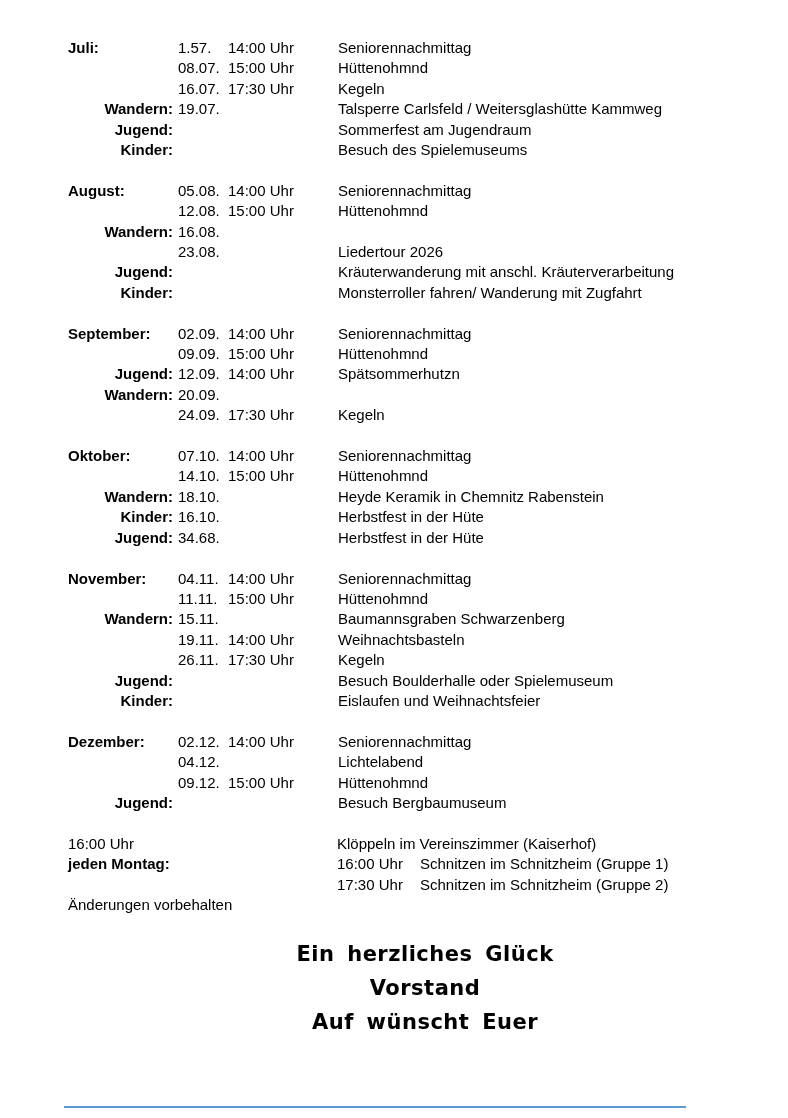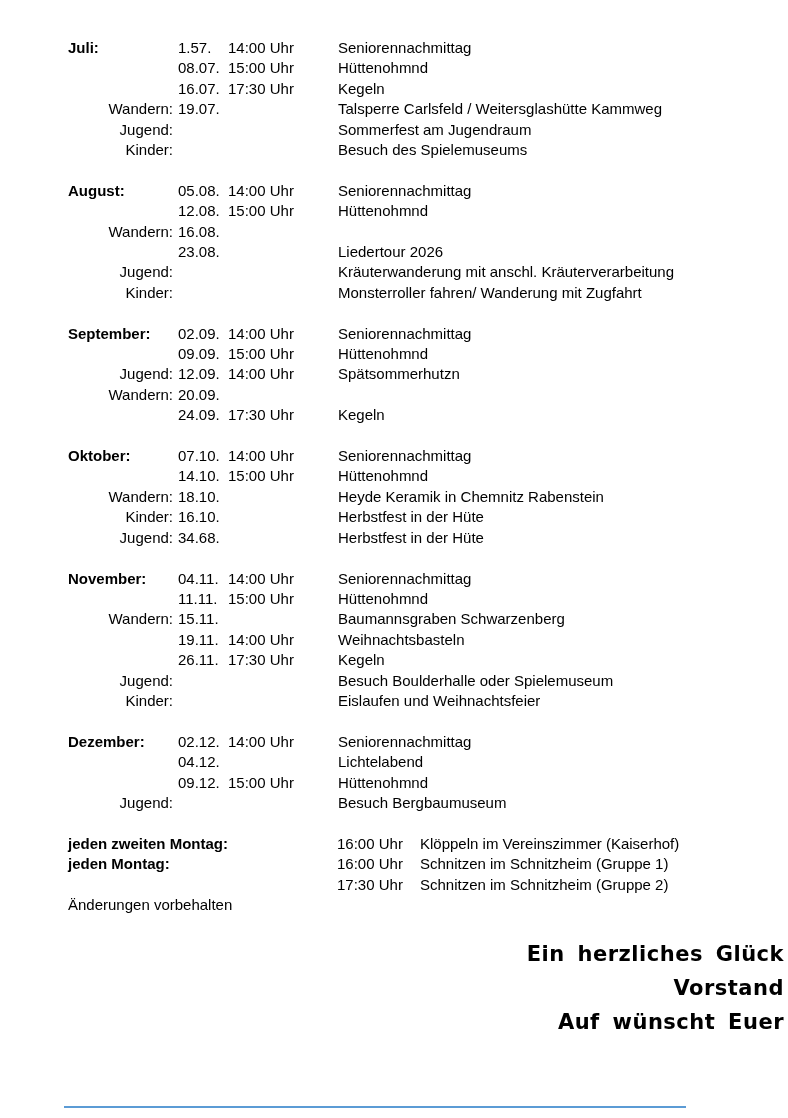--- a/index.html
+++ b/index.html
@@ -21,36 +21,36 @@
     font-size: 15px;
     line-height: 20.4px;
   }
   .section { margin-bottom: 20.4px; }
   .row {
     display: grid;
     grid-template-columns: 110px 50px 110px 1fr;
     white-space: nowrap;
   }
   .col-label { text-align: left; }
-  .col-label.category { text-align: right; padding-right: 5px; }
+  .col-label.category { text-align: right; padding-right: 5px; font-weight: bold; }
   .col-label.month { font-weight: bold; }
   .recurring { margin-top: 14px; }
   .rec-row {
     display: grid;
     grid-template-columns: 269px 83px 1fr;
     white-space: nowrap;
   }
   .rec-label { font-weight: bold; }
   .note { font-weight: normal; margin-top: 0; }
   .closing {
     margin-top: 22px;
     width: 100%;
-    text-align: right;
+    text-align: center;
     position: relative;
-    left: 26px;
+    left: 12px;
     font-family: "DejaVu Sans", sans-serif;
     font-weight: bold;
     font-size: 21px;
     line-height: 34px;
     letter-spacing: 0.5px;
     word-spacing: 5px;
   }
   .footer-rule {
     position: absolute;
     left: 64px;
@@ -269,21 +269,20 @@
         <div class="row">
           <span class="col-label category">Jugend:</span>
           <span class="col-date"></span>
           <span class="col-time"></span>
           <span class="col-desc">Besuch Bergbaumuseum</span>
         </div>
       </div>
     </div>
   <div class="recurring" id="recurring">
       <div class="rec-row">
-        <span class="rec-label">jeden zweiten Montag:</span>
         <span class="rec-time">16:00 Uhr</span>
         <span class="rec-desc">Klöppeln im Vereinszimmer (Kaiserhof)</span>
       </div>
       <div class="rec-row">
         <span class="rec-label">jeden Montag:</span>
         <span class="rec-time">16:00 Uhr</span>
         <span class="rec-desc">Schnitzen im Schnitzheim (Gruppe 1)</span>
       </div>
       <div class="rec-row">
         <span class="rec-label"></span>

